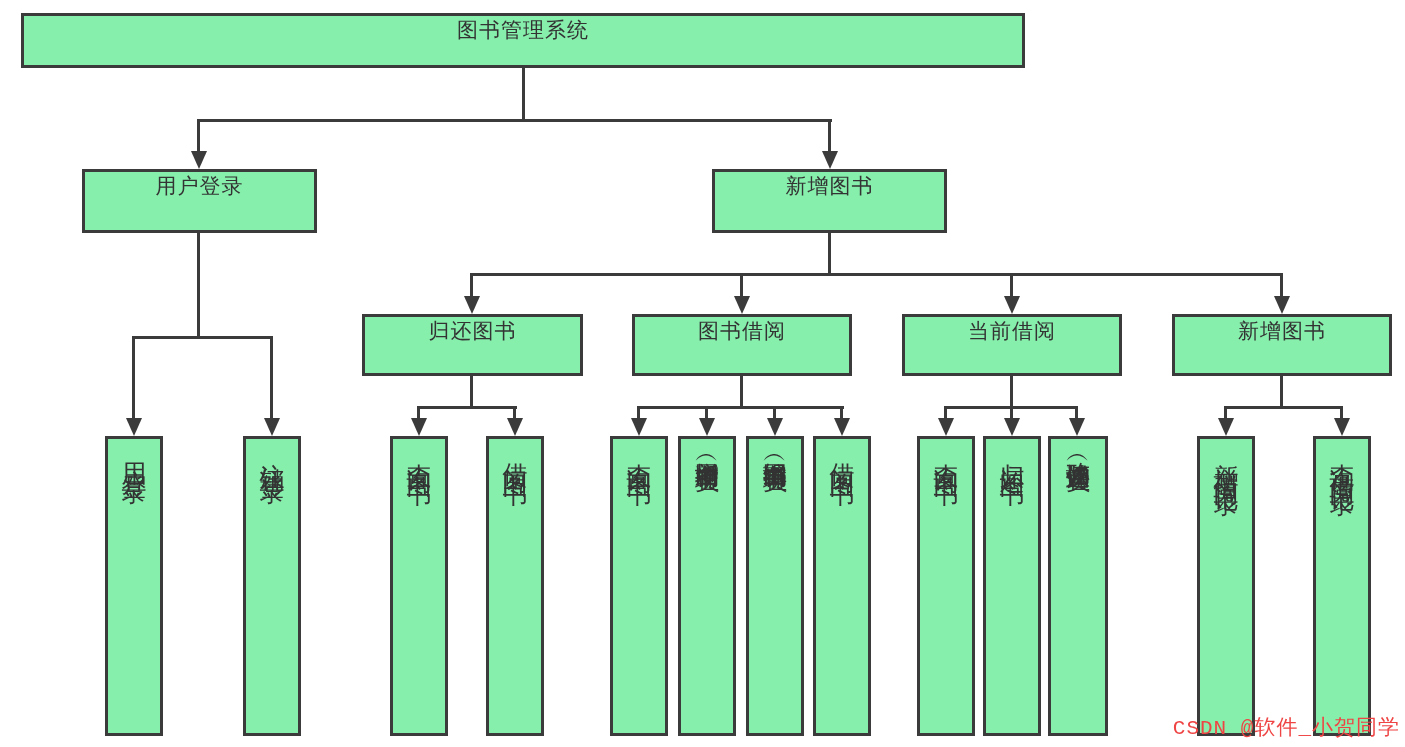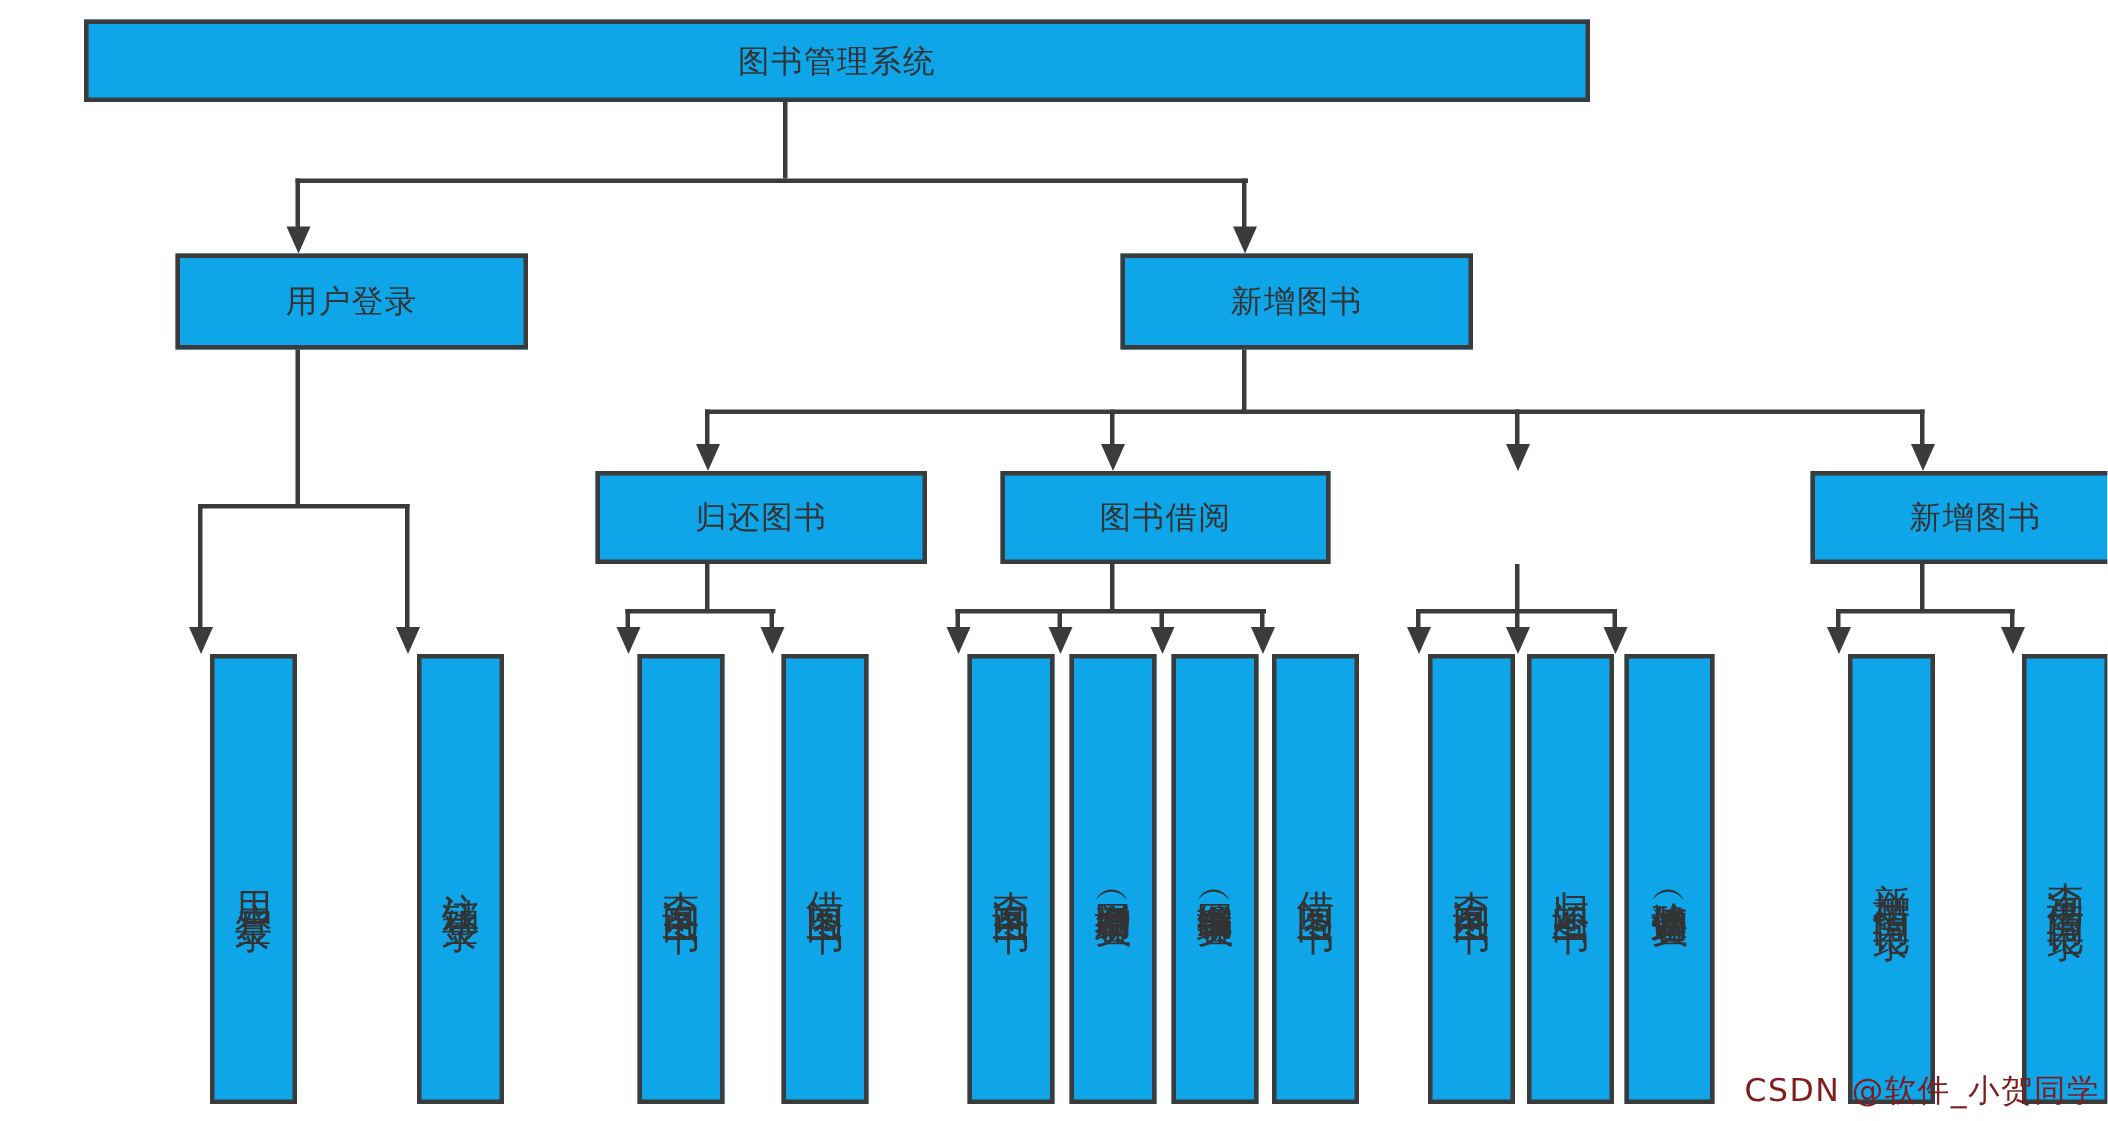--- a/index.html
+++ b/index.html
@@ -2,41 +2,41 @@
 <html><head>
 <meta charset="utf-8">
 <style>
   html,body{margin:0;padding:0;background:#fff;}
   #canvas{
     position:relative;width:1405px;height:747px;background:#ffffff;
     font-family:"DejaVu Sans","Liberation Sans",sans-serif;
     color:#333333;overflow:hidden;
   }
   .box{
-    position:absolute;box-sizing:border-box;border:3px solid #3b3b3b;background:#0ea5e9;
-    display:flex;align-items:center;justify-content:center;margin-left:35px;
+    position:absolute;box-sizing:border-box;border:3px solid #3b3b3b;background:#86efac;
+    display:flex;justify-content:center;
   }
   .hbox{font-size:21px;letter-spacing:1px;}
   .root-box{font-size:21px;}
   .vbox{padding:4px 0;}
   .vtext{
     writing-mode:vertical-rl;text-orientation:mixed;
     font-size:25px;letter-spacing:6px;line-height:1;
   }
   .vtext.tight{letter-spacing:1px;font-size:24px;}
   .hline{position:absolute;height:3px;background:#3b3b3b;}
   .vline{position:absolute;width:3px;background:#3b3b3b;}
   .arrow{
     position:absolute;width:0;height:0;
     border-left:8px solid transparent;border-right:8px solid transparent;
     border-top:18px solid #3b3b3b;
   }
   .watermark{
     position:absolute;top:713px;right:5px;font-size:21px;
-    color:#7f1d1d;letter-spacing:1px;white-space:nowrap;
+    color:#ef4444;letter-spacing:1px;white-space:nowrap;font-family:Liberation Mono, monospace;
   }
 </style>
 </head>
 <body>
 
 <div id="canvas">
 
   <div class="box hbox root-box" style="left:21px;top:13px;width:1004px;height:55px;">
     <span>图书管理系统</span>
   </div>
@@ -71,20 +71,23 @@
   <div class="vline" style="left:1010px;top:273px;height:25px;"></div>
   <div class="arrow" style="left:1004px;top:296px;"></div>
   <div class="vline" style="left:1280px;top:273px;height:25px;"></div>
   <div class="arrow" style="left:1274px;top:296px;"></div>
 
   <div class="box hbox" style="left:362px;top:314px;width:221px;height:62px;">
     <span>归还图书</span>
   </div>
   <div class="box hbox" style="left:632px;top:314px;width:220px;height:62px;">
     <span>图书借阅</span>
+  </div>
+  <div class="box hbox" style="left:902px;top:314px;width:220px;height:62px;">
+    <span>当前借阅</span>
   </div>
   <div class="box hbox" style="left:1172px;top:314px;width:220px;height:62px;">
     <span>新增图书</span>
   </div>
 
   <div class="vline" style="left:470px;top:376px;height:32px;"></div>
   <div class="hline" style="left:417px;top:406px;width:100px;"></div>
   <div class="vline" style="left:417px;top:406px;height:14px;"></div>
   <div class="arrow" style="left:411px;top:418px;"></div>
   <div class="vline" style="left:513px;top:406px;height:14px;"></div>

